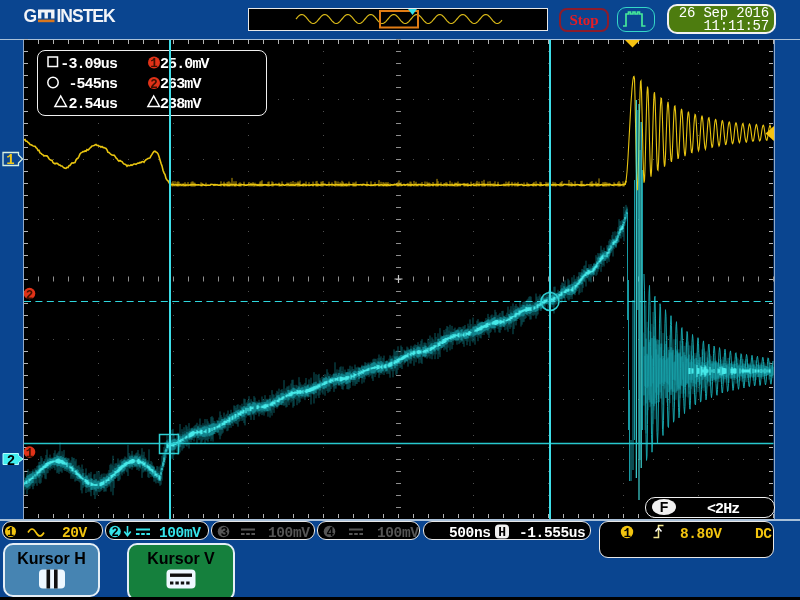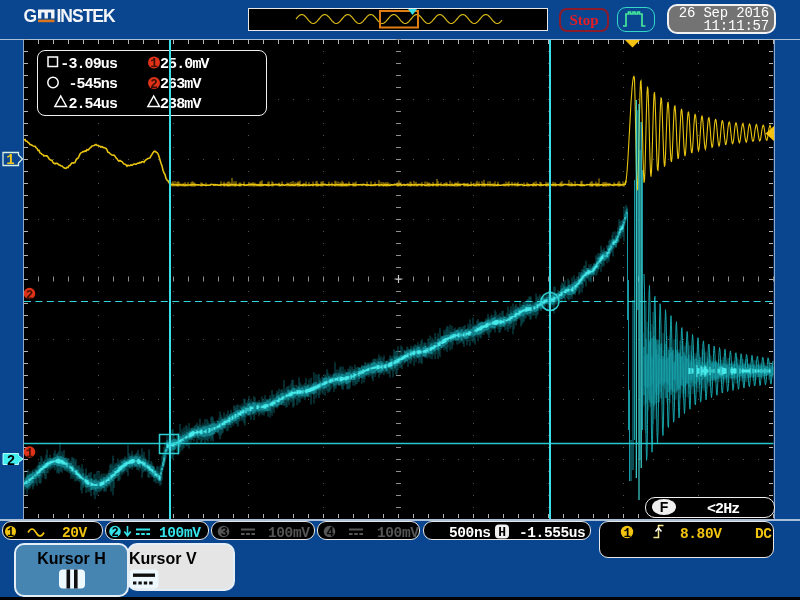--- a/index.html
+++ b/index.html
@@ -24,21 +24,21 @@
 <polygon points="408,9 417,9 412.5,15" fill="#35e0e8"></polygon>
 </svg>
 
 <div class="abs" style="left:559px;top:8px;width:50px;height:24px;border:2px solid #8c1c2c;border-radius:8px;color:#e51c24;font-weight:bold;font-family:Liberation Serif, serif;font-size:15px;text-align:center;line-height:20px">Stop</div>
 
 <div class="abs" style="left:617px;top:7px;width:38px;height:25px;border:1.6px solid #35d8c8;border-radius:9px"></div>
 <svg class="abs" style="left:620px;top:9px" width="34" height="21" viewBox="0 0 34 21">
 <path d="M3 17h3V5h2.5v-2h2v2h2.5v-2h2v2h2.5v-2h2v2H22v12h3.5" stroke="#45e89a" stroke-width="1.7" fill="none"></path>
 </svg>
 
-<div class="abs" style="left:667px;top:4px;width:109px;height:30px;background:#737373;border:2.2px solid #f2f2f2;border-radius:10px;color:#fff;font-size:14px;font-weight:normal;letter-spacing:-0.2px;line-height:12.8px;padding:1px 5px 0 0;text-align:right">26 Sep 2016<br>11:11:57</div>
+<div class="abs" style="left:667px;top:4px;width:109px;height:30px;background:#4d7c0f;border:2.2px solid #f2f2f2;border-radius:10px;color:#fff;font-size:14px;font-weight:normal;letter-spacing:-0.2px;line-height:12.8px;padding:1px 5px 0 0;text-align:right">26 Sep 2016<br>11:11:57</div>
 
 <svg width="800" height="600" viewBox="0 0 800 600" style="position:absolute;left:0;top:0">
 <rect x="24" y="40" width="749.5" height="479" fill="#000"></rect>
 <path d="M23 99.5h1M38 99.5h1M53 99.5h1M68 99.5h1M83 99.5h1M98 99.5h1M113 99.5h1M128 99.5h1M143 99.5h1M158 99.5h1M173 99.5h1M188 99.5h1M203 99.5h1M218 99.5h1M233 99.5h1M248 99.5h1M263 99.5h1M278 99.5h1M293 99.5h1M308 99.5h1M323 99.5h1M338 99.5h1M353 99.5h1M368 99.5h1M383 99.5h1M398 99.5h1M413 99.5h1M428 99.5h1M443 99.5h1M458 99.5h1M473 99.5h1M488 99.5h1M503 99.5h1M518 99.5h1M533 99.5h1M548 99.5h1M563 99.5h1M578 99.5h1M593 99.5h1M608 99.5h1M623 99.5h1M638 99.5h1M653 99.5h1M668 99.5h1M683 99.5h1M698 99.5h1M713 99.5h1M728 99.5h1M743 99.5h1M758 99.5h1M773 99.5h1M23 159.5h1M38 159.5h1M53 159.5h1M68 159.5h1M83 159.5h1M98 159.5h1M113 159.5h1M128 159.5h1M143 159.5h1M158 159.5h1M173 159.5h1M188 159.5h1M203 159.5h1M218 159.5h1M233 159.5h1M248 159.5h1M263 159.5h1M278 159.5h1M293 159.5h1M308 159.5h1M323 159.5h1M338 159.5h1M353 159.5h1M368 159.5h1M383 159.5h1M398 159.5h1M413 159.5h1M428 159.5h1M443 159.5h1M458 159.5h1M473 159.5h1M488 159.5h1M503 159.5h1M518 159.5h1M533 159.5h1M548 159.5h1M563 159.5h1M578 159.5h1M593 159.5h1M608 159.5h1M623 159.5h1M638 159.5h1M653 159.5h1M668 159.5h1M683 159.5h1M698 159.5h1M713 159.5h1M728 159.5h1M743 159.5h1M758 159.5h1M773 159.5h1M23 219.5h1M38 219.5h1M53 219.5h1M68 219.5h1M83 219.5h1M98 219.5h1M113 219.5h1M128 219.5h1M143 219.5h1M158 219.5h1M173 219.5h1M188 219.5h1M203 219.5h1M218 219.5h1M233 219.5h1M248 219.5h1M263 219.5h1M278 219.5h1M293 219.5h1M308 219.5h1M323 219.5h1M338 219.5h1M353 219.5h1M368 219.5h1M383 219.5h1M398 219.5h1M413 219.5h1M428 219.5h1M443 219.5h1M458 219.5h1M473 219.5h1M488 219.5h1M503 219.5h1M518 219.5h1M533 219.5h1M548 219.5h1M563 219.5h1M578 219.5h1M593 219.5h1M608 219.5h1M623 219.5h1M638 219.5h1M653 219.5h1M668 219.5h1M683 219.5h1M698 219.5h1M713 219.5h1M728 219.5h1M743 219.5h1M758 219.5h1M773 219.5h1M23 339.5h1M38 339.5h1M53 339.5h1M68 339.5h1M83 339.5h1M98 339.5h1M113 339.5h1M128 339.5h1M143 339.5h1M158 339.5h1M173 339.5h1M188 339.5h1M203 339.5h1M218 339.5h1M233 339.5h1M248 339.5h1M263 339.5h1M278 339.5h1M293 339.5h1M308 339.5h1M323 339.5h1M338 339.5h1M353 339.5h1M368 339.5h1M383 339.5h1M398 339.5h1M413 339.5h1M428 339.5h1M443 339.5h1M458 339.5h1M473 339.5h1M488 339.5h1M503 339.5h1M518 339.5h1M533 339.5h1M548 339.5h1M563 339.5h1M578 339.5h1M593 339.5h1M608 339.5h1M623 339.5h1M638 339.5h1M653 339.5h1M668 339.5h1M683 339.5h1M698 339.5h1M713 339.5h1M728 339.5h1M743 339.5h1M758 339.5h1M773 339.5h1M23 399.5h1M38 399.5h1M53 399.5h1M68 399.5h1M83 399.5h1M98 399.5h1M113 399.5h1M128 399.5h1M143 399.5h1M158 399.5h1M173 399.5h1M188 399.5h1M203 399.5h1M218 399.5h1M233 399.5h1M248 399.5h1M263 399.5h1M278 399.5h1M293 399.5h1M308 399.5h1M323 399.5h1M338 399.5h1M353 399.5h1M368 399.5h1M383 399.5h1M398 399.5h1M413 399.5h1M428 399.5h1M443 399.5h1M458 399.5h1M473 399.5h1M488 399.5h1M503 399.5h1M518 399.5h1M533 399.5h1M548 399.5h1M563 399.5h1M578 399.5h1M593 399.5h1M608 399.5h1M623 399.5h1M638 399.5h1M653 399.5h1M668 399.5h1M683 399.5h1M698 399.5h1M713 399.5h1M728 399.5h1M743 399.5h1M758 399.5h1M773 399.5h1M23 459.5h1M38 459.5h1M53 459.5h1M68 459.5h1M83 459.5h1M98 459.5h1M113 459.5h1M128 459.5h1M143 459.5h1M158 459.5h1M173 459.5h1M188 459.5h1M203 459.5h1M218 459.5h1M233 459.5h1M248 459.5h1M263 459.5h1M278 459.5h1M293 459.5h1M308 459.5h1M323 459.5h1M338 459.5h1M353 459.5h1M368 459.5h1M383 459.5h1M398 459.5h1M413 459.5h1M428 459.5h1M443 459.5h1M458 459.5h1M473 459.5h1M488 459.5h1M503 459.5h1M518 459.5h1M533 459.5h1M548 459.5h1M563 459.5h1M578 459.5h1M593 459.5h1M608 459.5h1M623 459.5h1M638 459.5h1M653 459.5h1M668 459.5h1M683 459.5h1M698 459.5h1M713 459.5h1M728 459.5h1M743 459.5h1M758 459.5h1M773 459.5h1M98 51.5h1M98 63.5h1M98 75.5h1M98 87.5h1M98 99.5h1M98 111.5h1M98 123.5h1M98 135.5h1M98 147.5h1M98 159.5h1M98 171.5h1M98 183.5h1M98 195.5h1M98 207.5h1M98 219.5h1M98 231.5h1M98 243.5h1M98 255.5h1M98 267.5h1M98 279.5h1M98 291.5h1M98 303.5h1M98 315.5h1M98 327.5h1M98 339.5h1M98 351.5h1M98 363.5h1M98 375.5h1M98 387.5h1M98 399.5h1M98 411.5h1M98 423.5h1M98 435.5h1M98 447.5h1M98 459.5h1M98 471.5h1M98 483.5h1M98 495.5h1M98 507.5h1M173 51.5h1M173 63.5h1M173 75.5h1M173 87.5h1M173 99.5h1M173 111.5h1M173 123.5h1M173 135.5h1M173 147.5h1M173 159.5h1M173 171.5h1M173 183.5h1M173 195.5h1M173 207.5h1M173 219.5h1M173 231.5h1M173 243.5h1M173 255.5h1M173 267.5h1M173 279.5h1M173 291.5h1M173 303.5h1M173 315.5h1M173 327.5h1M173 339.5h1M173 351.5h1M173 363.5h1M173 375.5h1M173 387.5h1M173 399.5h1M173 411.5h1M173 423.5h1M173 435.5h1M173 447.5h1M173 459.5h1M173 471.5h1M173 483.5h1M173 495.5h1M173 507.5h1M248 51.5h1M248 63.5h1M248 75.5h1M248 87.5h1M248 99.5h1M248 111.5h1M248 123.5h1M248 135.5h1M248 147.5h1M248 159.5h1M248 171.5h1M248 183.5h1M248 195.5h1M248 207.5h1M248 219.5h1M248 231.5h1M248 243.5h1M248 255.5h1M248 267.5h1M248 279.5h1M248 291.5h1M248 303.5h1M248 315.5h1M248 327.5h1M248 339.5h1M248 351.5h1M248 363.5h1M248 375.5h1M248 387.5h1M248 399.5h1M248 411.5h1M248 423.5h1M248 435.5h1M248 447.5h1M248 459.5h1M248 471.5h1M248 483.5h1M248 495.5h1M248 507.5h1M323 51.5h1M323 63.5h1M323 75.5h1M323 87.5h1M323 99.5h1M323 111.5h1M323 123.5h1M323 135.5h1M323 147.5h1M323 159.5h1M323 171.5h1M323 183.5h1M323 195.5h1M323 207.5h1M323 219.5h1M323 231.5h1M323 243.5h1M323 255.5h1M323 267.5h1M323 279.5h1M323 291.5h1M323 303.5h1M323 315.5h1M323 327.5h1M323 339.5h1M323 351.5h1M323 363.5h1M323 375.5h1M323 387.5h1M323 399.5h1M323 411.5h1M323 423.5h1M323 435.5h1M323 447.5h1M323 459.5h1M323 471.5h1M323 483.5h1M323 495.5h1M323 507.5h1M473 51.5h1M473 63.5h1M473 75.5h1M473 87.5h1M473 99.5h1M473 111.5h1M473 123.5h1M473 135.5h1M473 147.5h1M473 159.5h1M473 171.5h1M473 183.5h1M473 195.5h1M473 207.5h1M473 219.5h1M473 231.5h1M473 243.5h1M473 255.5h1M473 267.5h1M473 279.5h1M473 291.5h1M473 303.5h1M473 315.5h1M473 327.5h1M473 339.5h1M473 351.5h1M473 363.5h1M473 375.5h1M473 387.5h1M473 399.5h1M473 411.5h1M473 423.5h1M473 435.5h1M473 447.5h1M473 459.5h1M473 471.5h1M473 483.5h1M473 495.5h1M473 507.5h1M548 51.5h1M548 63.5h1M548 75.5h1M548 87.5h1M548 99.5h1M548 111.5h1M548 123.5h1M548 135.5h1M548 147.5h1M548 159.5h1M548 171.5h1M548 183.5h1M548 195.5h1M548 207.5h1M548 219.5h1M548 231.5h1M548 243.5h1M548 255.5h1M548 267.5h1M548 279.5h1M548 291.5h1M548 303.5h1M548 315.5h1M548 327.5h1M548 339.5h1M548 351.5h1M548 363.5h1M548 375.5h1M548 387.5h1M548 399.5h1M548 411.5h1M548 423.5h1M548 435.5h1M548 447.5h1M548 459.5h1M548 471.5h1M548 483.5h1M548 495.5h1M548 507.5h1M623 51.5h1M623 63.5h1M623 75.5h1M623 87.5h1M623 99.5h1M623 111.5h1M623 123.5h1M623 135.5h1M623 147.5h1M623 159.5h1M623 171.5h1M623 183.5h1M623 195.5h1M623 207.5h1M623 219.5h1M623 231.5h1M623 243.5h1M623 255.5h1M623 267.5h1M623 279.5h1M623 291.5h1M623 303.5h1M623 315.5h1M623 327.5h1M623 339.5h1M623 351.5h1M623 363.5h1M623 375.5h1M623 387.5h1M623 399.5h1M623 411.5h1M623 423.5h1M623 435.5h1M623 447.5h1M623 459.5h1M623 471.5h1M623 483.5h1M623 495.5h1M623 507.5h1M698 51.5h1M698 63.5h1M698 75.5h1M698 87.5h1M698 99.5h1M698 111.5h1M698 123.5h1M698 135.5h1M698 147.5h1M698 159.5h1M698 171.5h1M698 183.5h1M698 195.5h1M698 207.5h1M698 219.5h1M698 231.5h1M698 243.5h1M698 255.5h1M698 267.5h1M698 279.5h1M698 291.5h1M698 303.5h1M698 315.5h1M698 327.5h1M698 339.5h1M698 351.5h1M698 363.5h1M698 375.5h1M698 387.5h1M698 399.5h1M698 411.5h1M698 423.5h1M698 435.5h1M698 447.5h1M698 459.5h1M698 471.5h1M698 483.5h1M698 495.5h1M698 507.5h1" stroke="#505050" stroke-width="1" fill="none"></path>
 <path d="M23.5 276.5v5M38.5 276.5v5M53.5 276.5v5M68.5 276.5v5M83.5 276.5v5M98.5 276.5v5M113.5 276.5v5M128.5 276.5v5M143.5 276.5v5M158.5 276.5v5M173.5 276.5v5M188.5 276.5v5M203.5 276.5v5M218.5 276.5v5M233.5 276.5v5M248.5 276.5v5M263.5 276.5v5M278.5 276.5v5M293.5 276.5v5M308.5 276.5v5M323.5 276.5v5M338.5 276.5v5M353.5 276.5v5M368.5 276.5v5M383.5 276.5v5M398.5 276.5v5M413.5 276.5v5M428.5 276.5v5M443.5 276.5v5M458.5 276.5v5M473.5 276.5v5M488.5 276.5v5M503.5 276.5v5M518.5 276.5v5M533.5 276.5v5M548.5 276.5v5M563.5 276.5v5M578.5 276.5v5M593.5 276.5v5M608.5 276.5v5M623.5 276.5v5M638.5 276.5v5M653.5 276.5v5M668.5 276.5v5M683.5 276.5v5M698.5 276.5v5M713.5 276.5v5M728.5 276.5v5M743.5 276.5v5M758.5 276.5v5M773.5 276.5v5M396 39.5h5M396 51.5h5M396 63.5h5M396 75.5h5M396 87.5h5M396 99.5h5M396 111.5h5M396 123.5h5M396 135.5h5M396 147.5h5M396 159.5h5M396 171.5h5M396 183.5h5M396 195.5h5M396 207.5h5M396 219.5h5M396 231.5h5M396 243.5h5M396 255.5h5M396 267.5h5M396 279.5h5M396 291.5h5M396 303.5h5M396 315.5h5M396 327.5h5M396 339.5h5M396 351.5h5M396 363.5h5M396 375.5h5M396 387.5h5M396 399.5h5M396 411.5h5M396 423.5h5M396 435.5h5M396 447.5h5M396 459.5h5M396 471.5h5M396 483.5h5M396 495.5h5M396 507.5h5M396 519.5h5" stroke="#8e8e8e" stroke-width="1" fill="none"></path>
 <path d="M23.5 40v4M23.5 514v4M38.5 40v4M38.5 514v4M53.5 40v4M53.5 514v4M68.5 40v4M68.5 514v4M83.5 40v4M83.5 514v4M98.5 40v4M98.5 514v4M113.5 40v4M113.5 514v4M128.5 40v4M128.5 514v4M143.5 40v4M143.5 514v4M158.5 40v4M158.5 514v4M173.5 40v4M173.5 514v4M188.5 40v4M188.5 514v4M203.5 40v4M203.5 514v4M218.5 40v4M218.5 514v4M233.5 40v4M233.5 514v4M248.5 40v4M248.5 514v4M263.5 40v4M263.5 514v4M278.5 40v4M278.5 514v4M293.5 40v4M293.5 514v4M308.5 40v4M308.5 514v4M323.5 40v4M323.5 514v4M338.5 40v4M338.5 514v4M353.5 40v4M353.5 514v4M368.5 40v4M368.5 514v4M383.5 40v4M383.5 514v4M398.5 40v4M398.5 514v4M413.5 40v4M413.5 514v4M428.5 40v4M428.5 514v4M443.5 40v4M443.5 514v4M458.5 40v4M458.5 514v4M473.5 40v4M473.5 514v4M488.5 40v4M488.5 514v4M503.5 40v4M503.5 514v4M518.5 40v4M518.5 514v4M533.5 40v4M533.5 514v4M548.5 40v4M548.5 514v4M563.5 40v4M563.5 514v4M578.5 40v4M578.5 514v4M593.5 40v4M593.5 514v4M608.5 40v4M608.5 514v4M623.5 40v4M623.5 514v4M638.5 40v4M638.5 514v4M653.5 40v4M653.5 514v4M668.5 40v4M668.5 514v4M683.5 40v4M683.5 514v4M698.5 40v4M698.5 514v4M713.5 40v4M713.5 514v4M728.5 40v4M728.5 514v4M743.5 40v4M743.5 514v4M758.5 40v4M758.5 514v4M773.5 40v4M773.5 514v4M24 39.5h4M769 39.5h4M24 51.5h4M769 51.5h4M24 63.5h4M769 63.5h4M24 75.5h4M769 75.5h4M24 87.5h4M769 87.5h4M24 99.5h4M769 99.5h4M24 111.5h4M769 111.5h4M24 123.5h4M769 123.5h4M24 135.5h4M769 135.5h4M24 147.5h4M769 147.5h4M24 159.5h4M769 159.5h4M24 171.5h4M769 171.5h4M24 183.5h4M769 183.5h4M24 195.5h4M769 195.5h4M24 207.5h4M769 207.5h4M24 219.5h4M769 219.5h4M24 231.5h4M769 231.5h4M24 243.5h4M769 243.5h4M24 255.5h4M769 255.5h4M24 267.5h4M769 267.5h4M24 279.5h4M769 279.5h4M24 291.5h4M769 291.5h4M24 303.5h4M769 303.5h4M24 315.5h4M769 315.5h4M24 327.5h4M769 327.5h4M24 339.5h4M769 339.5h4M24 351.5h4M769 351.5h4M24 363.5h4M769 363.5h4M24 375.5h4M769 375.5h4M24 387.5h4M769 387.5h4M24 399.5h4M769 399.5h4M24 411.5h4M769 411.5h4M24 423.5h4M769 423.5h4M24 435.5h4M769 435.5h4M24 447.5h4M769 447.5h4M24 459.5h4M769 459.5h4M24 471.5h4M769 471.5h4M24 483.5h4M769 483.5h4M24 495.5h4M769 495.5h4M24 507.5h4M769 507.5h4M24 519.5h4M769 519.5h4" stroke="#b4b4b4" stroke-width="1" fill="none"></path>
 <path d="M394.5 279h8M398.5 275v8" stroke="#c8c8c8" stroke-width="1.2" fill="none"></path>
 <path d="M24 471.4V494.4M25 477.2V489.9M26 477.9V489M27 473.7V494.2M28 469.2V489.8M29 476V488.9M30 471.4V488.5M31 474.1V483.3M32 471.1V486.6M33 469.4V489.2M34 471.9V485.9M35 468.3V483.7M36 468.7V483.1M37 466V485.8M38 465.3V478.2M39 462.1V482.9M40 461.7V483.9M41 456.1V482.8M42 457.9V477.5M43 463.3V473.5M44 461.7V474.9M45 458.9V478.6M46 455V479.2M47 449.5V473.4M48 457.4V473.1M49 457.9V468.3M50 454.6V470.4M51 458.5V468.3M52 457.4V468.9M53 458.1V467.2M54 453.1V468M55 450.3V470.2M56 454.7V465.4M57 453.5V473.2M58 452.6V472.5M59 451.2V474M60 442.4V471.6M61 455.9V471.4M62 451.2V472.8M63 454.6V467.6M64 449.9V470.3M65 457.8V471M66 457.2V470.8M67 458V471.9M68 457.9V471.6M69 458.4V473.1M70 462V473.7M71 460.4V478.8M72 456.9V476.4M73 458.1V478.9M74 457.9V477.5M75 461.3V481.6M76 459.2V480.6M77 466.3V480.7M78 465.6V480.8M79 465.2V481.6M80 467.3V482.5M81 469.5V490.3M82 464.5V493.4M83 469V488.1M84 476.4V486.9M85 472.9V486.3M86 468.4V493M87 475.4V485.3M88 474.7V492.1M89 472.9V490.9M90 474.2V492.2M91 471.9V496.2M92 478.6V489.3M93 480.5V489.5M94 474.4V495.1M95 473.9V499M96 478.8V492.3M97 471.2V495.3M98 480.3V491.6M99 471V492.2M100 476.9V491.8M101 474.8V490.9M102 473.7V490.1M103 477.2V487.5M104 473.4V491.8M105 477.4V491.3M106 473.6V491.5M107 474.3V488M108 472.8V486.9M109 470.1V485.5M110 464.8V486.5M111 463.6V491.7M112 465.2V482.6M113 455.7V495.3M114 466.3V488M115 463.6V477.9M116 463.2V477.4M117 463.5V478.1M118 458.5V481.1M119 462.8V480.8M120 460.4V479.5M121 459.7V474.1M122 458.9V475.5M123 461.7V470M124 458.4V473.6M125 456.5V470M126 457.5V471.4M127 458.5V472.3M128 444.8V476M129 453V468.2M130 455.7V468.8M131 454.5V466M132 450.9V469.7M133 454.6V467.6M134 456.1V467.3M135 454.6V466.8M136 453.3V467.4M137 452.5V470M138 450V468.9M139 453.7V470.9M140 456.3V467.6M141 454.6V469.2M142 448.2V477.9M143 455.1V472.5M144 451.8V471.8M145 457.3V470.8M146 458.5V471.8M147 460.2V470.2M148 460.5V477.2M149 449.3V478M150 465.3V473.7M151 461V477.1M152 462.4V475.2M153 465.3V476.5M154 466.3V481.7M155 469.7V481.5M156 468.9V483.4M157 466V480.1M158 466.6V483M159 470.9V483.4M160 466.4V485.8M161 464.6V484.7M162 455.9V480.7M163 452.7V470.6M164 447V467.1M165 442.3V463.3M166 441.7V458.1M167 435.3V454.6M168 439V453.4M169 435.8V454.8M170 439.5V455.1M171 437.1V452.4M172 429.8V458.7M173 428.9V459.1M174 434.5V455.2M175 439.1V450.3M176 438.5V448.3M177 435.2V451.5M178 432.8V454.9M179 435.3V450.1M180 424V452.5M181 434V447.3M182 429.2V450.6M183 431.8V448.7M184 427.2V448M185 430.9V442.7M186 425.1V445.8M187 426.5V446.6M188 429.3V444.9M189 423.1V448.5M190 428.4V440.1M191 428.6V442.2M192 427.7V437.9M193 427.7V437.7M194 426.3V441.4M195 425.3V436.7M196 424.6V438.2M197 422.8V444.1M198 426.1V438.3M199 424.4V440.2M200 418.5V439.3M201 424.8V443.2M202 425.5V441.7M203 423.2V440M204 425V439.1M205 419V443.5M206 424.3V440.1M207 419.1V440.5M208 421.3V441.8M209 423.1V439M210 425.1V437.3M211 417V441.3M212 416.2V439.4M213 417.5V441.6M214 420.9V433.1M215 421.3V434.1M216 423V431.9M217 420.2V433.2M218 420.8V432.3M219 417.5V435.3M220 411.4V439.3M221 415.1V435.7M222 417V433.8M223 418.6V432.7M224 412.6V429.2M225 416.8V429.3M226 414.7V428.1M227 413.7V431.2M228 410.5V430.6M229 415.1V427.9M230 414.3V425.4M231 409.8V427.8M232 412.4V423.9M233 412.5V426M234 405.4V422.7M235 405.9V423.5M236 407.8V423.5M237 404.9V424.2M238 404.3V426.7M239 409.8V421.7M240 405.2V420.9M241 406.2V418.9M242 403.7V421M243 406.3V420.2M244 398.6V423.1M245 399V425.4M246 403.3V417.6M247 402.3V414.4M248 400.1V415.7M249 396.2V415.3M250 402.1V416.6M251 399.2V419.9M252 401.1V414.6M253 402.9V415.3M254 396.1V420M255 397.6V414.3M256 401.6V414.8M257 401.4V412.2M258 402.4V413.3M259 399.8V416.4M260 401.7V414.2M261 403.2V413M262 396.5V415.1M263 399.2V413.4M264 400V415.6M265 395.2V412.4M266 399.1V412.2M267 398.7V411.1M268 399.4V416.7M269 398.6V411.6M270 395.1V417.6M271 397.5V412.8M272 390.1V415.6M273 394.3V409.7M274 394.7V412.9M275 397.4V407.9M276 393.4V407.3M277 390.8V408.6M278 392V407.3M279 388.6V405.5M280 394V404.1M281 389.9V404.9M282 389.1V405.3M283 390.8V405.1M284 380.1V405.9M285 390.9V405.1M286 388.3V407.5M287 386.5V406.9M288 386.5V402.4M289 385.5V405.1M290 390.5V400.2M291 383.5V402.5M292 379.9V400.9M293 379.7V407.7M294 385V406.1M295 388.3V399.3M296 384.8V399.3M297 385.3V405.2M298 386.1V400.7M299 377.2V403.3M300 382.3V402M301 384.4V398.2M302 385.6V398.6M303 384.7V396.6M304 384.5V398.5M305 382.9V400.1M306 378V397.5M307 385.7V395.4M308 384.1V397.6M309 379.4V396.9M310 384V396.8M311 377.7V404.5M312 383.1V393.4M313 384.4V394.5M314 372.2V403.5M315 382V393.4M316 374.2V398.3M317 383.7V390.8M318 374.9V395.6M319 373.9V398M320 378.2V394.8M321 381.5V389.5M322 376.8V392.6M323 376.7V394.5M324 377.6V389.2M325 374.1V395.7M326 375.4V387.7M327 369.2V391M328 372.5V392.9M329 376V391.8M330 374.1V391.4M331 376.6V389M332 374.9V384.2M333 374.2V387.3M334 372.8V391.9M335 362.3V388.6M336 372.3V388.6M337 369.4V383.9M338 372.8V385.5M339 369.7V385.9M340 367.2V385.5M341 366.4V386.4M342 371V389.1M343 366.6V389.7M344 372.4V386.1M345 369.6V382.5M346 372.1V384.8M347 371.9V389.1M348 368.8V389.3M349 369.1V389.4M350 365.7V388M351 369.7V380.5M352 366.5V382M353 369V385.7M354 369.3V382.4M355 364.6V385.9M356 367.3V384.1M357 367.7V383.9M358 366.7V381.8M359 367.4V382.1M360 367.4V378M361 367.2V378M362 364.8V383.7M363 366.5V378.9M364 365.6V382.5M365 362.1V379.3M366 362.9V375.7M367 365.1V376.4M368 362.6V374.8M369 362.6V377.2M370 363.8V375.7M371 361.8V375.2M372 362.8V378.5M373 359.3V381M374 358.6V373.6M375 358.9V377M376 358.8V374.5M377 360.6V372.6M378 358.2V372.3M379 354.5V377.8M380 357.8V374.8M381 356.3V372.8M382 360.8V374.4M383 357.9V372.3M384 355.6V375M385 361.3V372.5M386 363.1V372M387 360.3V374.1M388 361.7V372.6M389 358.7V374M390 355.3V377.7M391 356.3V368.4M392 358.7V371.3M393 355.5V377.3M394 349.4V371.2M395 351.5V369.3M396 350.9V375M397 350.6V373.8M398 346.3V369.8M399 355.6V366.3M400 351.7V368M401 345.5V367.3M402 347V369M403 353.5V362.2M404 349.6V364.5M405 350.2V362.4M406 352.2V359.9M407 346.6V362M408 347.6V366.7M409 349V360.3M410 349.1V363.5M411 345.7V363.6M412 349.1V360.7M413 346.6V357.7M414 345.5V365.8M415 344.4V358.8M416 345.1V362.3M417 345V358.3M418 342.2V358.8M419 345.7V363.5M420 344.1V359.6M421 340.8V362.9M422 339.1V363.9M423 345.2V356.9M424 342.7V356M425 342.5V357.8M426 343.1V357.4M427 347.1V358.7M428 338.8V357.5M429 342.2V356.1M430 335.5V358.6M431 341.4V354.3M432 337.4V359.3M433 339.2V355.5M434 340.5V354.1M435 333V359.2M436 336.9V354.4M437 342V350.2M438 333.3V359M439 338.2V354.4M440 328.1V357.1M441 335.4V349.6M442 336.2V347.7M443 335.9V345.7M444 330V350.4M445 332.2V348.5M446 328.8V349.6M447 326V352M448 326.9V347.7M449 330.6V342.7M450 324.8V350.4M451 331.2V343.5M452 325.9V349.2M453 331.9V344.9M454 328.8V339.4M455 327.6V341.3M456 331.2V339.5M457 329.4V344.7M458 328.5V339.9M459 326.9V344.1M460 327.1V342.8M461 327.3V342.3M462 329.4V341.6M463 326.5V344M464 326.3V346.8M465 325V339.4M466 329.7V341.1M467 328.2V345.2M468 323.7V341.7M469 325.9V338.1M470 319.4V346M471 324.1V338.3M472 328V341.2M473 317.5V342.5M474 325.7V340.8M475 324V344.7M476 324.8V335.6M477 320.7V337M478 319.1V341.2M479 322.2V335.9M480 321.5V337.8M481 322.9V338.4M482 321.4V335.1M483 322V332.6M484 322.3V335M485 320.7V332.6M486 318.1V331.8M487 320.3V333.5M488 313.9V334.8M489 316.9V337.9M490 319V333M491 315.4V331.9M492 314.5V329.4M493 318.7V327.9M494 315.3V329.9M495 309.8V332.5M496 312.2V328.4M497 315.2V326.7M498 315.5V328.9M499 314.4V332.4M500 312.9V332.8M501 316.8V329.9M502 311V327.4M503 310.8V327.2M504 316.8V326M505 317V330.2M506 314.8V325.9M507 312.7V329.6M508 306.6V331.8M509 313.8V326.7M510 309.5V328.9M511 306.2V327.3M512 310.3V322.9M513 303.4V334.2M514 308.3V329M515 305.9V320.6M516 304V325.4M517 306.1V320.9M518 306.9V317.4M519 306.9V317M520 300.9V319.8M521 305.2V326.6M522 304.3V324.7M523 302.1V322.2M524 301.5V321.8M525 301.2V319M526 301.1V318M527 299.8V314.3M528 298.7V316.3M529 296.8V316.3M530 296.2V319.6M531 296.7V319.4M532 303.2V314.9M533 301.9V315.8M534 302.4V315.4M535 301.5V314.6M536 293.5V318.6M537 296.6V315.7M538 298.8V314.4M539 296.2V309.2M540 294.4V310.5M541 299.5V311M542 296.1V308.6M543 298.1V306.8M544 296.2V308M545 296.4V309.2M546 293.1V305.1M547 294V303.8M548 292.5V309.8M549 290.2V308M550 291.3V311.8M551 290.9V307.3M552 290.8V305.1M553 293.1V307.5M554 286.8V313.5M555 286.6V305.3M556 292.7V303.8M557 293.4V304.3M558 289.8V302.3M559 291V303.1M560 291.5V299.7M561 285.1V303.2M562 282.6V301.9M563 282.7V298.2M564 283.9V298.7M565 280.3V301.7M566 285.6V295.4M567 287V297.9M568 278.7V299.6M569 280.3V300.5M570 284.5V299M571 283.8V296.8M572 277.3V299.1M573 281.6V293.4M574 275.1V294.5M575 279.3V295.2M576 278.7V291.9M577 276.5V291.1M578 276.9V288.5M579 272.2V294.7M580 272.4V292.9M581 272.3V285.5M582 268.9V292.3M583 269.3V287.9M584 265.8V280.6M585 265.3V282.3M586 260.7V286.5M587 268.2V278M588 268.1V279.5M589 264.3V281.6M590 266.5V280.6M591 264V282.4M592 267.3V276.8M593 265.6V276.1M594 263.2V275.4M595 262.6V272.1M596 255.2V275.8M597 256.9V274.6M598 253V271.7M599 254.2V269.3M600 253V263.5M601 245.8V271.8M602 249.8V266.9M603 250.3V265M604 247.7V266.5M605 251.7V260.3M606 250.9V259.8M607 245.3V263.2M608 245.1V259.5M609 240.8V261.8M610 239.2V255.5M611 239.8V253.1M612 235.1V251.4M613 231.8V256.5M614 239.2V249.1M615 231.3V247.1M616 236.4V248M617 231.8V244.1M618 227.2V242.8M619 219.1V242.2M620 221V238.4M621 221.3V238.5M622 219.9V233.9M623 219.5V236.9M624 206.7V241.3M625 212.1V225.6M626 204.9V221.3M627 206.7V219.6M644 332.5V405.6M645 305.5V430M646 301.8V433.3M647 321.8V415.3M648 327.4V410.2M649 344V395.3M650 330.8V407.2M651 332V406.1M652 323.9V413.4M653 312V424.1M654 327V410.6M655 317.3V419.3M656 341V398M657 344.1V395.2M658 344.8V394.6M659 344.5V394.9M660 347.2V392.4M661 347.4V392.2M662 343.6V395.6M663 333V405.2M664 350.1V389.8M665 351.8V388.3M666 341.1V397.9M667 336V402.5M668 347.2V392.4M669 353.5V386.7M670 335.3V403.2M671 348.3V391.4M672 351.4V388.6M673 348.5V391.2M674 339.2V399.6M675 355.1V385.3M676 339V399.8M677 355.1V385.3M678 353.2V387M679 349.3V390.5M680 340.9V398.1M681 357.3V383.3M682 345.7V393.8M683 341.1V397.9M684 346V393.5M685 345.8V393.6M686 342.4V396.7M687 356.2V384.4M688 341.6V397.5M689 345.2V394.2M690 345.7V393.8M691 351.1V388.9M692 357.7V383M693 345.3V394.1M694 359.9V381M695 353.1V387.1M696 355.5V384.9M697 352.7V387.5M698 347.5V392.1M699 354.1V386.2M700 360V380.9M701 357V383.6M702 349.4V390.4M703 352.1V388M704 348.6V391.2M705 352.8V387.4M706 351.3V388.7M707 357.3V383.4M708 358.3V382.4M709 353.9V386.4M710 354.4V385.9M711 356V384.5M712 363V378.2M713 362.5V378.6M714 358.4V382.3M715 361V380M716 362.1V379M717 363.1V378.1M718 362.2V379M719 358.8V382M720 363.5V377.7M721 359V381.8M722 360.5V380.4M723 356.8V383.8M724 360.2V380.7M725 358.1V382.6M726 363.8V377.4M727 361.1V379.9M728 358V382.7M729 357.8V382.9M730 363.3V378M731 364.5V376.8M732 362.4V378.7M733 361.3V379.8M734 362.4V378.7M735 361V380M736 356.9V383.7M737 357.3V383.3M738 358.5V382.2M739 363.6V377.7M740 359.9V381M741 361.3V379.7M742 359.1V381.7M743 359.1V381.7M744 363.2V378M745 360.8V380.1M746 358.9V381.9M747 358.9V381.9M748 363.1V378.1M749 364.7V376.7M750 362.7V378.4M751 366V375.5M752 363.8V377.5M753 360.3V380.6M754 363.9V377.4M755 360V380.9M756 361.1V379.9M757 364.2V377.1M758 364.1V377.2M759 365.8V375.7M760 362.6V378.6M761 364.1V377.2M762 362.2V378.9M763 365V376.4M764 361.9V379.2M765 363.5V377.7M766 366.1V375.4M767 366.3V375.2M768 366V375.5M769 361.3V379.7M770 361.8V379.3M771 364.6V376.8M772 363.4V377.8M773 363V378.2" stroke="#0a565c" stroke-width="1" fill="none"></path>
 <path d="M24 480.6V486.7M25 480V486.2M26 478.1V487.1M27 476.1V487.9M28 475.3V487.3M29 474.8V486.3M30 474V485.6M31 473.6V484.4M32 473.2V483.1M33 471.6V482.9M34 473.5V479.2M35 471.7V479.1M36 470.1V478.8M37 470.1V476.8M38 469.3V475.8M39 465.6V477.5M40 465.2V476M41 466.7V472.7M42 464.2V473.3M43 464.8V470.9M44 461.2V472.8M45 463.4V468.9M46 462.7V468.1M47 461.5V467.9M48 459.4V468.7M49 460.8V466M50 458.4V467.3M51 458.8V466M52 458.8V465.1M53 458.5V464.7M54 457.5V465.2M55 457.1V465.2M56 457.3V464.7M57 455.5V466.5M58 456V466.1M59 456.4V465.9M60 456.6V466.1M61 455.9V467.3M62 457.8V466.1M63 456.9V467.9M64 458.6V467.2M65 458V468.8M66 459.7V468.4M67 459.7V469.6M68 462.7V468.1M69 462.9V469.4M70 463V471M71 463.2V472.5M72 466.2V471.2M73 465.2V474.2M74 467.5V473.7M75 468.3V474.8M76 470V475M77 469.1V477.8M78 469.9V479M79 472.1V478.7M80 473.6V479.1M81 474.7V479.8M82 475.1V481.1M83 473.1V484.9M84 476.9V482.8M85 477.1V484.1M86 475.5V487.1M87 476.2V487.8M88 478.6V486.6M89 479.1V487.2M90 480.1V487.1M91 478.3V489.8M92 478.8V490M93 481.6V487.7M94 480V489.7M95 480.8V489.1M96 479.3V490.7M97 481.6V488.3M98 480.8V488.9M99 480.8V488.5M100 481.9V486.9M101 479.1V489M102 479.4V487.8M103 478.6V487.7M104 476.9V488.3M105 478.1V485.9M106 476.7V485.9M107 475.6V485.6M108 476V483.6M109 473.7V484.3M110 473V483.3M111 472.7V481.8M112 472.3V480.4M113 469.7V481.1M114 470.6V478.3M115 468V479M116 468.3V476.7M117 467.3V475.8M118 465V476.2M119 464.5V474.8M120 465.5V472M121 464.7V471M122 461.6V472.4M123 460.8V471.6M124 459.7V471.1M125 460.1V469.3M126 460.9V467.2M127 460.1V466.7M128 459.1V466.6M129 459.3V465.5M130 456.4V467.5M131 458V465.2M132 455.8V466.9M133 457.7V464.6M134 457.1V465M135 455.6V466.4M136 456.6V465.5M137 455.7V466.6M138 458.2V464.5M139 456.9V466.4M140 456.4V467.5M141 459.5V465.2M142 460.2V465.5M143 458.5V468.3M144 461.4V466.7M145 459.1V470.3M146 461.5V469.3M147 463.6V468.8M148 462.5V471.5M149 464.7V471M150 463.9V473.6M151 465.2V474.1M152 465.9V475.3M153 466.5V476.6M154 467.2V477.9M155 470.1V476.8M156 470.8V478.1M157 472.5V478.3M158 472.9V479.8M159 473.5V481M160 475.5V480.8M161 468.3V478.8M162 466V471.9M163 461.3V467.5M164 454.5V465M165 450.2V460.2M166 447.9V453.2M167 440.4V451.6M168 441.5V450.4M169 442.8V448.9M170 442.3V449M171 440.9V450M172 439.7V450.6M173 439.4V450.2M174 438.9V449.9M175 438.6V449.2M176 440.1V446.7M177 439.7V446.1M178 439V445.7M179 436.2V447.4M180 435.7V446.6M181 437.4V443.8M182 436V443.9M183 434.5V444.1M184 435.4V442M185 433.6V442.5M186 434.9V440M187 431.9V441.7M188 433.5V439M189 431.7V439.5M190 430.8V439.3M191 430.7V438.4M192 428.4V439.8M193 430V437.3M194 428.8V437.6M195 428.4V437.3M196 429.4V435.7M197 428.6V436M198 426.4V437.9M199 428.5V435.6M200 427.6V436.4M201 428.1V435.9M202 427.4V436.4M203 426.7V437M204 426.6V436.7M205 425.8V437.2M206 427V435.6M207 425.6V436.6M208 427V434.5M209 424.8V436.2M210 424.6V435.7M211 424.3V435.3M212 423.5V435.3M213 423.4V434.6M214 423.1V434M215 424.1V432.1M216 423.4V431.9M217 424.3V429.9M218 420.7V432.5M219 423V429.2M220 421.3V429.8M221 420.7V429.2M222 419V429.8M223 419.5V428.1M224 418.8V427.6M225 417.8V427.4M226 419.3V424.7M227 418.1V424.6M228 416.3V425.2M229 416V424.3M230 413.9V425.1M231 415.5V422.3M232 413.3V423.2M233 414.7V420.6M234 412.3V421.7M235 412.2V420.6M236 410.6V421M237 410.7V419.7M238 410.1V419.1M239 409.5V418.6M240 410.9V416.1M241 409.9V416M242 407.4V417.4M243 407.6V416.2M244 406V416.8M245 407.2V414.6M246 406.5V414.4M247 406.4V413.6M248 403.8V415.4M249 403.4V415M250 403.1V414.6M251 405.5V411.5M252 403.9V412.5M253 402V413.9M254 402.3V413.1M255 402.6V412.3M256 403.3V411.3M257 404.3V410.1M258 402.7V411.5M259 403V411M260 402.6V411.4M261 404V410M262 402.1V411.7M263 403.5V410M264 401.9V411.3M265 402.1V410.6M266 401.7V410.5M267 400.3V411.2M268 399.8V411.1M269 401.7V408.4M270 398.8V410.5M271 401.1V407.3M272 400.9V406.6M273 399.7V406.9M274 398.3V407.3M275 399.1V405.4M276 397.4V406M277 395.4V407M278 395.5V405.7M279 394.9V405.2M280 396.8V402.2M281 393.1V404.8M282 393.3V403.4M283 392.7V403M284 394V400.6M285 393.6V399.9M286 392.5V399.9M287 393.2V398.3M288 390V400.5M289 389.9V399.6M290 391.3V397.4M291 389.6V398.3M292 389.4V397.7M293 387.7V398.7M294 387.8V398M295 388.6V396.7M296 389.3V395.5M297 389.1V395.4M298 388.2V396.1M299 386.6V397.4M300 388.6V395.4M301 387.8V396.1M302 387.4V396.4M303 387.2V396.4M304 388.9V394.3M305 386.1V396.8M306 387.2V395.2M307 385.6V396.3M308 384.8V396.5M309 386.7V394M310 387.3V392.7M311 385.5V393.7M312 385.8V392.6M313 383.7V393.8M314 382.4V394.3M315 384.1V391.7M316 381.7V393.1M317 384.4V389.5M318 383.2V389.8M319 383.3V388.6M320 380.5V390.5M321 382.1V387.9M322 381.7V387.3M323 379.3V388.8M324 377.9V389.3M325 378.3V387.9M326 377V388.4M327 378V386.5M328 379.1V384.5M329 376.3V386.5M330 377.8V384.2M331 378.1V383.2M332 376.8V383.9M333 377.3V382.8M334 373.9V385.7M335 377V382.1M336 373.6V385.1M337 376V382.4M338 374.8V383.4M339 373V385M340 375.8V382.2M341 373.8V384.1M342 373.4V384.5M343 374.5V383.1M344 374.3V383.1M345 374.9V382.1M346 372.5V384M347 372.5V383.6M348 372V383.5M349 373V381.9M350 371.5V382.8M351 373.5V380M352 373.2V379.7M353 372V380M354 371.1V380.1M355 370.6V379.9M356 371.3V378.2M357 371.7V377M358 370.7V377.1M359 367.7V379.2M360 368.3V377.7M361 370V375.1M362 366.2V378M363 368.9V374.4M364 365.8V376.7M365 366.8V374.7M366 365.5V375.3M367 366.2V373.7M368 364.3V374.9M369 364.9V373.5M370 366.3V371.5M371 363.8V373.3M372 363.1V373.4M373 362.6V373.3M374 361.9V373.5M375 362.4V372.6M376 363.2V371.4M377 364.4V370M378 361.6V372.6M379 361.6V372.4M380 362.7V371.3M381 361V372.9M382 362.4V371.4M383 362.4V371.1M384 363.8V369.4M385 363.6V369.1M386 361.2V371M387 360.9V370.7M388 362.9V368M389 361.8V368.4M390 361.7V367.6M391 359.1V369.4M392 358.5V369M393 360.4V366.2M394 359.7V365.9M395 356.4V368.1M396 357.7V365.7M397 356.2V366.1M398 357.9V363.3M399 356.7V363.5M400 355.9V363.1M401 355V362.8M402 355V361.8M403 355.3V360.3M404 354.3V360.3M405 350.9V362.6M406 351.7V360.8M407 350.4V361.1M408 352.1V358.4M409 350V359.5M410 350.4V358.3M411 348.7V359.2M412 350.3V356.8M413 350.6V355.8M414 347.9V357.9M415 349.5V355.7M416 349.2V355.7M417 347.5V357M418 346.5V357.7M419 347.2V356.8M420 347.3V356.7M421 349.3V354.6M422 349.3V354.4M423 346.9V356.6M424 347V356M425 345.5V357M426 345.9V356M427 347.7V353.5M428 346.8V353.7M429 346.5V353.1M430 345.2V353.5M431 343.6V354.1M432 343.2V353.5M433 345.2V350.3M434 343V351.5M435 342V351.3M436 342.2V349.8M437 341.6V349.2M438 338.9V350.7M439 338.9V349.4M440 340.9V346.1M441 337.5V348.2M442 336.4V348M443 336.5V346.7M444 335.4V346.6M445 336.4V344.4M446 335V344.6M447 334.6V343.9M448 335.1V342.3M449 334.4V341.9M450 335V340.3M451 332.4V342M452 333.9V339.7M453 331.9V340.8M454 332.3V339.8M455 331.5V340M456 330.3V340.6M457 330.2V340.3M458 329.7V340.6M459 330.6V339.5M460 332.2V337.8M461 329.9V340.1M462 329.2V340.6M463 332.1V337.5M464 330.8V338.5M465 330.1V338.8M466 329.3V339.1M467 329.7V338.2M468 328.8V338.5M469 330.8V335.9M470 329.7V336.2M471 328.9V336.3M472 329.5V334.8M473 326.6V336.9M474 326.8V335.8M475 326.4V335.4M476 325.9V335M477 325.9V334M478 324.1V334.9M479 323.5V334.5M480 322.9V334.1M481 322.2V333.8M482 321.9V333.1M483 322.2V331.9M484 322V331.2M485 321.5V330.8M486 321.2V330.1M487 320.2V330.3M488 319.2V330.5M489 319.9V328.9M490 320.7V327.4M491 319.5V327.8M492 318.4V328.3M493 317.9V328.2M494 317.2V328.4M495 317.1V328M496 319.2V325.6M497 318.7V325.8M498 318.4V325.8M499 319V325M500 317.2V326.8M501 317.2V326.7M502 318.3V325.4M503 317.5V325.7M504 315.8V327M505 316.9V325.2M506 317.4V323.9M507 317.6V322.9M508 317.1V322.3M509 314V324.4M510 314.7V322.6M511 312.5V323.6M512 313.2V321.6M513 313.6V320M514 310.8V321.5M515 310.2V320.8M516 309.2V320.6M517 309.4V319.1M518 308.2V319M519 308.5V317.5M520 308.3V316.5M521 307.2V316.4M522 306.9V315.7M523 305.1V316.5M524 305V315.7M525 306.2V313.7M526 305.4V313.9M527 303.8V314.9M528 305V313.3M529 304.6V313.5M530 303.9V314.1M531 304.9V313M532 306V311.5M533 304.8V312.1M534 305.6V310.6M535 303.2V312M536 302.4V311.7M537 301.8V311.1M538 301.2V310.4M539 302.5V307.8M540 301.6V307.4M541 298.5V309.2M542 298.2V308.1M543 296.7V308.3M544 298.4V305.5M545 298.8V304M546 298.1V303.8M547 297.1V304M548 297.2V303.3M549 295.1V305.1M550 295.8V304.2M551 295.8V304M552 295.1V304.4M553 294.1V304.7M554 294.4V303.5M555 294.8V302.1M556 295V300.7M557 292.9V301.4M558 293.5V299.5M559 292.3V299.2M560 291V299M561 289.4V299.1M562 288.2V298.8M563 288.8V296.8M564 286.2V298.1M565 287.5V295.6M566 288.1V294M567 286.9V294.3M568 285.7V294.9M569 285.1V295M570 284.9V295.1M571 287V292.8M572 283.7V295.2M573 284.1V293.7M574 282.4V293.9M575 281.5V292.9M576 281.9V290.3M577 281.2V288.6M578 279.6V287.7M579 279.6V285.1M580 277.7V284.3M581 274.9V284.4M582 272.6V284M583 273.9V280.2M584 270.2V281.5M585 271.2V278.4M586 270.8V277M587 268.3V277.9M588 268.3V276.7M589 269.2V275.1M590 269.4V274.6M591 268.4V275.2M592 268.5V274M593 266V274.7M594 263.8V274.6M595 264.4V271.3M596 263.9V268.9M597 261V268.6M598 257.7V268.7M599 256.6V266.7M600 256.6V263.7M601 253.6V264M602 255.2V260.2M603 252.3V261.3M604 252.9V259.5M605 251V261M606 252.4V258.8M607 251.3V257.7M608 247.6V258.3M609 245.6V256.5M610 244.6V253.4M611 242.5V251.4M612 240.4V249.7M613 238.8V248.1M614 239.6V245.2M615 238.6V245.4M616 235.8V246.6M617 235.5V243M618 231.2V241.8M619 230.9V236.1M620 225.8V235.8M621 225V232.6M622 225.3V230.7M623 220.8V232.1M624 219.2V226.2M625 214.1V222.4M626 210.4V218.7M627 208.6V217.4M627.5 213V320M628.5 280V430M629.5 390V481M631 440V481M633 300V470M634.5 180V440M637.8 110V310M640 150V460M642.5 170V430M644 346.6V395.4M645 355.8V386.2M646 338.6V403.4M647 353.8V388.2M648 355.4V386.6M649 342.1V399.9M650 339.6V402.4M651 355.5V386.5M652 338.1V403.9M653 358.6V383.4M654 335.8V406.2M655 338.3V403.7M656 349.3V392.7M657 339.4V402.6M658 354.5V387.5M659 339.9V402.1M660 357.7V384.3M661 343.5V398.5M662 359.3V382.7M663 356V386M664 358V384M665 360.2V381.8M666 344V398M667 359.1V382.9M668 357.5V384.5M669 349.9V392.1M670 352.4V389.6M671 347.1V394.9M672 352.6V389.4M673 350.1V391.9M674 362.2V379.8M675 361.5V380.5M676 349.4V392.6M677 351.1V390.9M678 352.5V389.5M679 353.7V388.3M680 352.5V389.5M681 357.1V384.9M682 355.9V386.1M683 362.2V379.8M684 352.3V389.7M685 355V387M686 357.1V384.9M687 358.9V383.1M688 358.3V383.7M689 354.6V387.4M690 362.2V379.8M691 359.5V382.5M692 362.1V379.9M693 355.6V386.4M694 358.8V383.2M695 364.1V377.9M696 358.1V383.9M697 362.2V379.8M698 359.9V382.1M699 363.1V378.9M700 357.3V384.7M701 365.9V376.1M702 361.9V380.1M703 362.4V379.6M704 364.6V377.4M705 365.4V376.6M706 362.1V379.9M707 364.2V377.8M708 360.6V381.4M709 366.1V375.9M710 359.6V382.4M711 363.7V378.3M712 361.2V380.8M713 363.8V378.2M714 361.7V380.3M715 362.8V379.2M716 360.7V381.3M717 362.5V379.5M718 364.3V377.7M719 363.3V378.7M720 365.2V376.8M721 363.9V378.1M722 365.3V376.7M723 363.4V378.6M724 366.1V375.9M725 362.8V379.2M726 364.9V377.1M727 365.3V376.7M728 363.7V378.3M729 366.6V375.4M730 367.5V374.5M731 363.2V378.8M732 364V378M733 365.2V376.8M734 363.9V378.1M735 364V378M736 367.7V374.3M737 363V379M738 365.9V376.1M739 364.8V377.2M740 366.5V375.5M741 365.7V376.3M742 365.5V376.5M743 363.5V378.5M744 365.7V376.3M745 363.9V378.1M746 367.9V374.1M747 366.9V375.1M748 364.1V377.9M749 365.4V376.6M750 364.3V377.7M751 365.4V376.6M752 367.9V374.1M753 364.4V377.6M754 364.8V377.2M755 366.4V375.6M756 367.4V374.6M757 368V374M758 365V377M759 364.9V377.1M760 366.6V375.4M761 364.7V377.3M762 367.4V374.6M763 365.2V376.8M764 368V374M765 365.6V376.4M766 366V376M767 366.7V375.3M768 367V375M769 368V374M770 368V374M771 365.1V376.9M772 366.6V375.4M773 366.7V375.3" stroke="#169aa4" stroke-width="1" fill="none"></path>
 <path d="M644 274L644.5 290.8L645 333.4L645.5 387.3L646 434.8L646.5 460.4L647 456.4L647.5 424.7L648 376.2L648.5 327L649 293.1L649.5 285.4L650 305.7L650.5 346.8L651 394.9L651.5 434.3L652 452.2L652.5 443.3L653 411L653.5 366.4L654 324.2L654.5 298.1L655 296.3L655.5 318.9L656 358L656.5 400.4L657 432.5L657.5 443.8L658 431.2L658.5 399.2L659 358.7L659.5 323.1L660 303.7L660.5 306.7L661 330.6L661.5 367.1L662 404.2L662.5 429.7L663 435.5L663.5 420.3L664 389.3L664.5 352.9L665 323.2L665.5 309.7L666 316.4L666.5 340.7L667 374.5L667.5 406.4L668 426.2L668.5 427.5L669 410.5L669.5 380.9L670 348.7L670.5 324.4L671 315.7L671.5 325.3L672 349.5L672.5 380.3L673 407.5L673.5 422.2L674 419.9L674.5 401.8L675 374L675.5 345.7L676 326.3L676.5 321.7L677 333.4L677.5 357.1L678 384.8L678.5 407.5L679 417.9L679.5 412.8L680 394.2L680.5 368.3L681 343.8L681.5 328.7L682 327.6L682.5 340.7L683 363.4L683.5 388.2L684 406.9L684.5 413.6L685 406.2L685.5 387.5L686 363.8L686.5 342.9L687 331.5L687.5 333.2L688 347.2L688.5 368.7L689 390.6L689.5 405.7L690 409.2L690.5 400.2L691 381.8L691.5 360.3L692 342.6L692.5 334.5L693 338.5L693.5 353L694 373.1L694.5 392.2L695 404L695.5 404.9L696 394.7L696.5 376.9L697 357.6L697.5 342.9L698 337.7L698.5 343.4L699 358L699.5 376.6L700 393.1L700.5 402.1L701 400.7L701.5 389.7L702 372.8L702.5 355.6L703 343.7L703.5 340.9L704 348L704.5 362.4L705 379.5L705.5 393.5L706 399.9L706.5 396.8L707 385.3L707.5 369.3L708 354.2L708.5 344.7L709 344L709.5 352.1L710 366.3L710.5 381.7L711 393.4L711.5 397.6L712 393.1L712.5 381.4L713 366.5L713.5 353.3L714 346.1L714.5 347.1L715 355.9L715.5 369.5L716 383.4L716.5 393L717 395.3L717.5 389.6L718 377.9L718.5 364.1L719 352.8L719.5 347.6L720 350.1L720.5 359.4L721 372.3L721.5 384.7L722 392.4L722.5 393L723 386.4L723.5 374.9L724 362.2L724.5 352.7L725 349.2L725.5 352.9L726 362.5L726.5 374.7L727 385.5L727.5 391.5L728 390.6L728.5 383.4L729 372.2L729.5 360.8L730 352.8L730.5 350.9L731 355.6L731.5 365.3L732 376.7L732.5 386.1L733 390.4L733.5 388.4L734 380.7L734.5 369.9L735 359.6L735.5 353.2L736 352.7L736.5 358.1L737 367.8L737.5 378.3L738 386.4L738.5 389.3L739 386.2L739.5 378.2L740 367.9L740.5 358.8L741 353.7L741.5 354.4L742 360.5L742.5 370L743 379.7L743.5 386.4L744 388L744.5 384.1L745 375.9L745.5 366.2L746 358.2L746.5 354.4L747 356.2L747.5 362.8L748 372L748.5 380.7L749 386.2L749.5 386.7L750 382L750.5 373.8L751 364.7L751.5 357.8L752 355.3L752.5 357.9L753 364.8L753.5 373.7L754 381.6L754.5 385.9L755 385.3L755.5 380.1L756 371.9L756.5 363.5L757 357.6L757.5 356.2L758 359.6L758.5 366.8L759 375.2L759.5 382.2L760 385.5L760.5 384L761 378.2L761.5 370.2L762 362.5L762.5 357.6L763 357.2L763.5 361.3L764 368.6L764.5 376.5L765 382.6L765.5 384.9L766 382.5L766.5 376.5L767 368.6L767.5 361.6L768 357.8L768.5 358.3L769 362.9L769.5 370.2L770 377.7L770.5 382.9L771 384.2L771.5 381.1L772 374.8L772.5 367.2L773 361" stroke="#17a4ab" stroke-width="1" fill="none"></path>
@@ -131,29 +131,29 @@
 <text x="519" y="18" fill="#fff">-1.555us</text>
 <circle cx="627" cy="13" r="6.2" fill="#f2c40f"></circle>
 <text x="627" y="17.5" font-size="12.5" fill="#000" text-anchor="middle">1</text>
 <path d="M653.5 18.5h5V6.5h5" stroke="#f2e690" stroke-width="1.5" fill="none"></path>
       <path d="M658.5 9l-3 3.5m3-3.5l3 3.5" stroke="#fff" stroke-width="1.4" fill="none"></path>
 <text x="680" y="18.5" fill="#f2c40f">8.80V</text>
 <text x="755" y="18.5" fill="#f2c40f">DC</text>
 </g>
 </svg>
 
-<div class="abs" style="left:14px;top:543px;width:115px;height:54px;background:#4684b2;border:2px solid #e4eef6;border-radius:10px;text-align:center">
+<div class="abs" style="left:3px;top:543px;width:97px;height:54px;background:#4684b2;border:2px solid #e4eef6;border-radius:10px;text-align:center">
  <div style="font-family:'Liberation Sans',sans-serif;font-weight:bold;font-size:16px;color:#000;margin-top:5px">Kursor H</div>
  <svg width="28" height="20" viewBox="0 0 28 20" style="margin-top:1px">
       <rect x="1" y="0.5" width="26" height="19" rx="4" fill="#eef8ff"></rect>
       <rect x="8.5" y="0.5" width="3.6" height="19" fill="#101010"></rect>
       <rect x="16" y="0.5" width="3.6" height="19" fill="#101010"></rect>
     </svg>
 </div>
-<div class="abs" style="left:127px;top:543px;width:108px;height:48px;background:#e5e5e5;border:2px solid #e4eef6;border-radius:10px;text-align:left">
+<div class="abs" style="left:127px;top:543px;width:108px;height:58px;background:#15803d;border:2px solid #e4eef6;border-radius:10px;text-align:center">
  <div style="font-family:'Liberation Sans',sans-serif;font-weight:bold;font-size:16px;color:#000;margin-top:5px">Kursor V</div>
  <svg width="30" height="20" viewBox="0 0 30 20" style="margin-top:1px">
       <rect x="0.5" y="0.5" width="29" height="19" rx="4" fill="#eef8ff"></rect>
       <rect x="4" y="4.5" width="22" height="3.4" fill="#101010"></rect>
       <path d="M4 14h3.4m2 0h3.4m2 0h3.4m2 0h3.4" stroke="#101010" stroke-width="3"></path>
     </svg>
 </div>
 
 <div class="abs" style="left:0;top:596.5px;width:800px;height:3.5px;background:#000"></div>
 </body></html>

